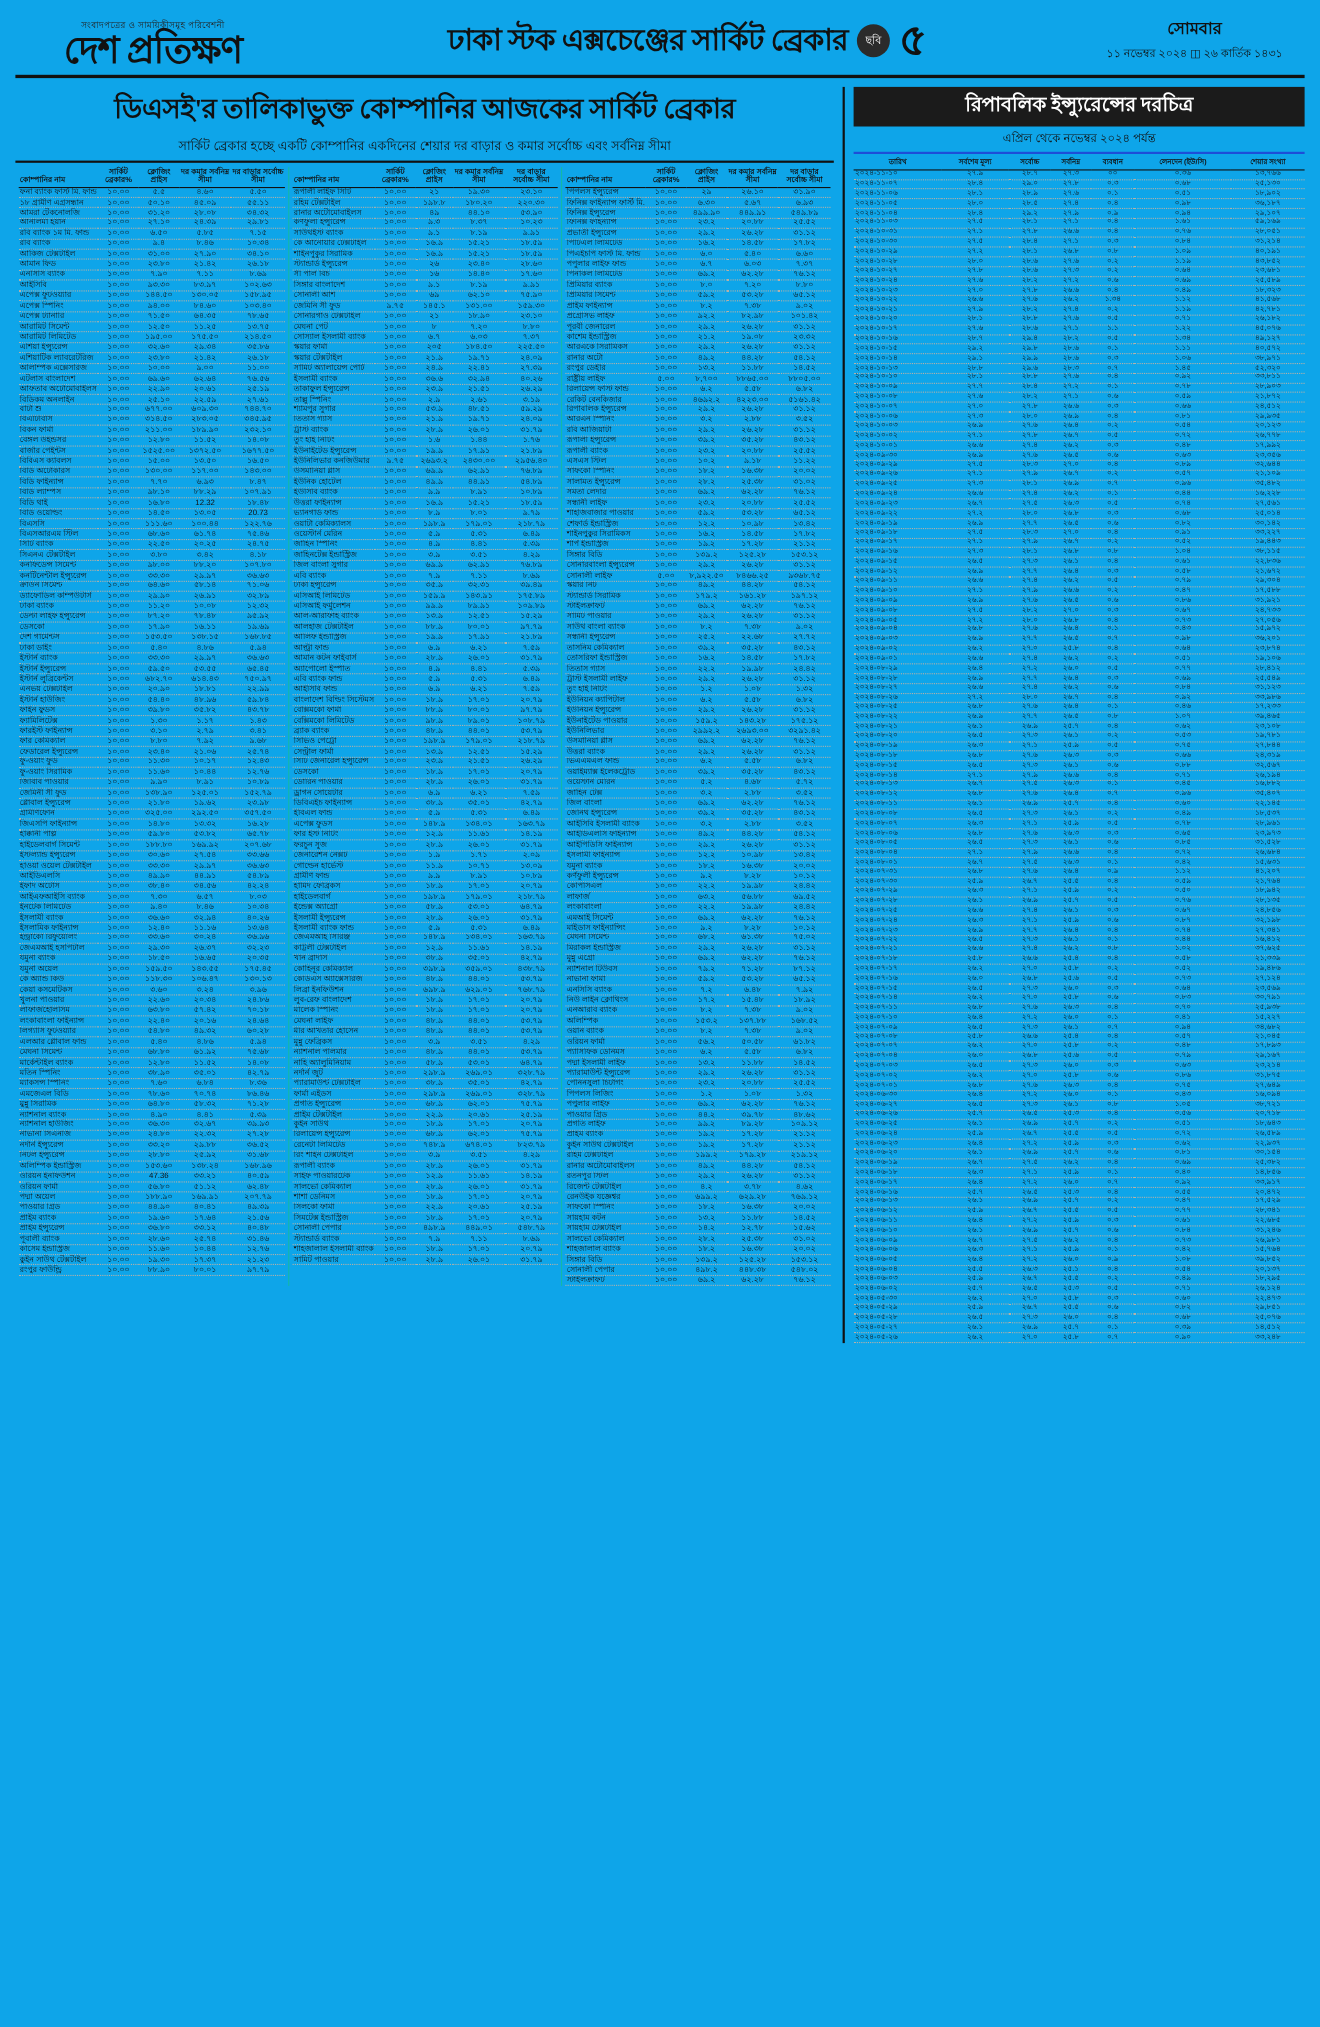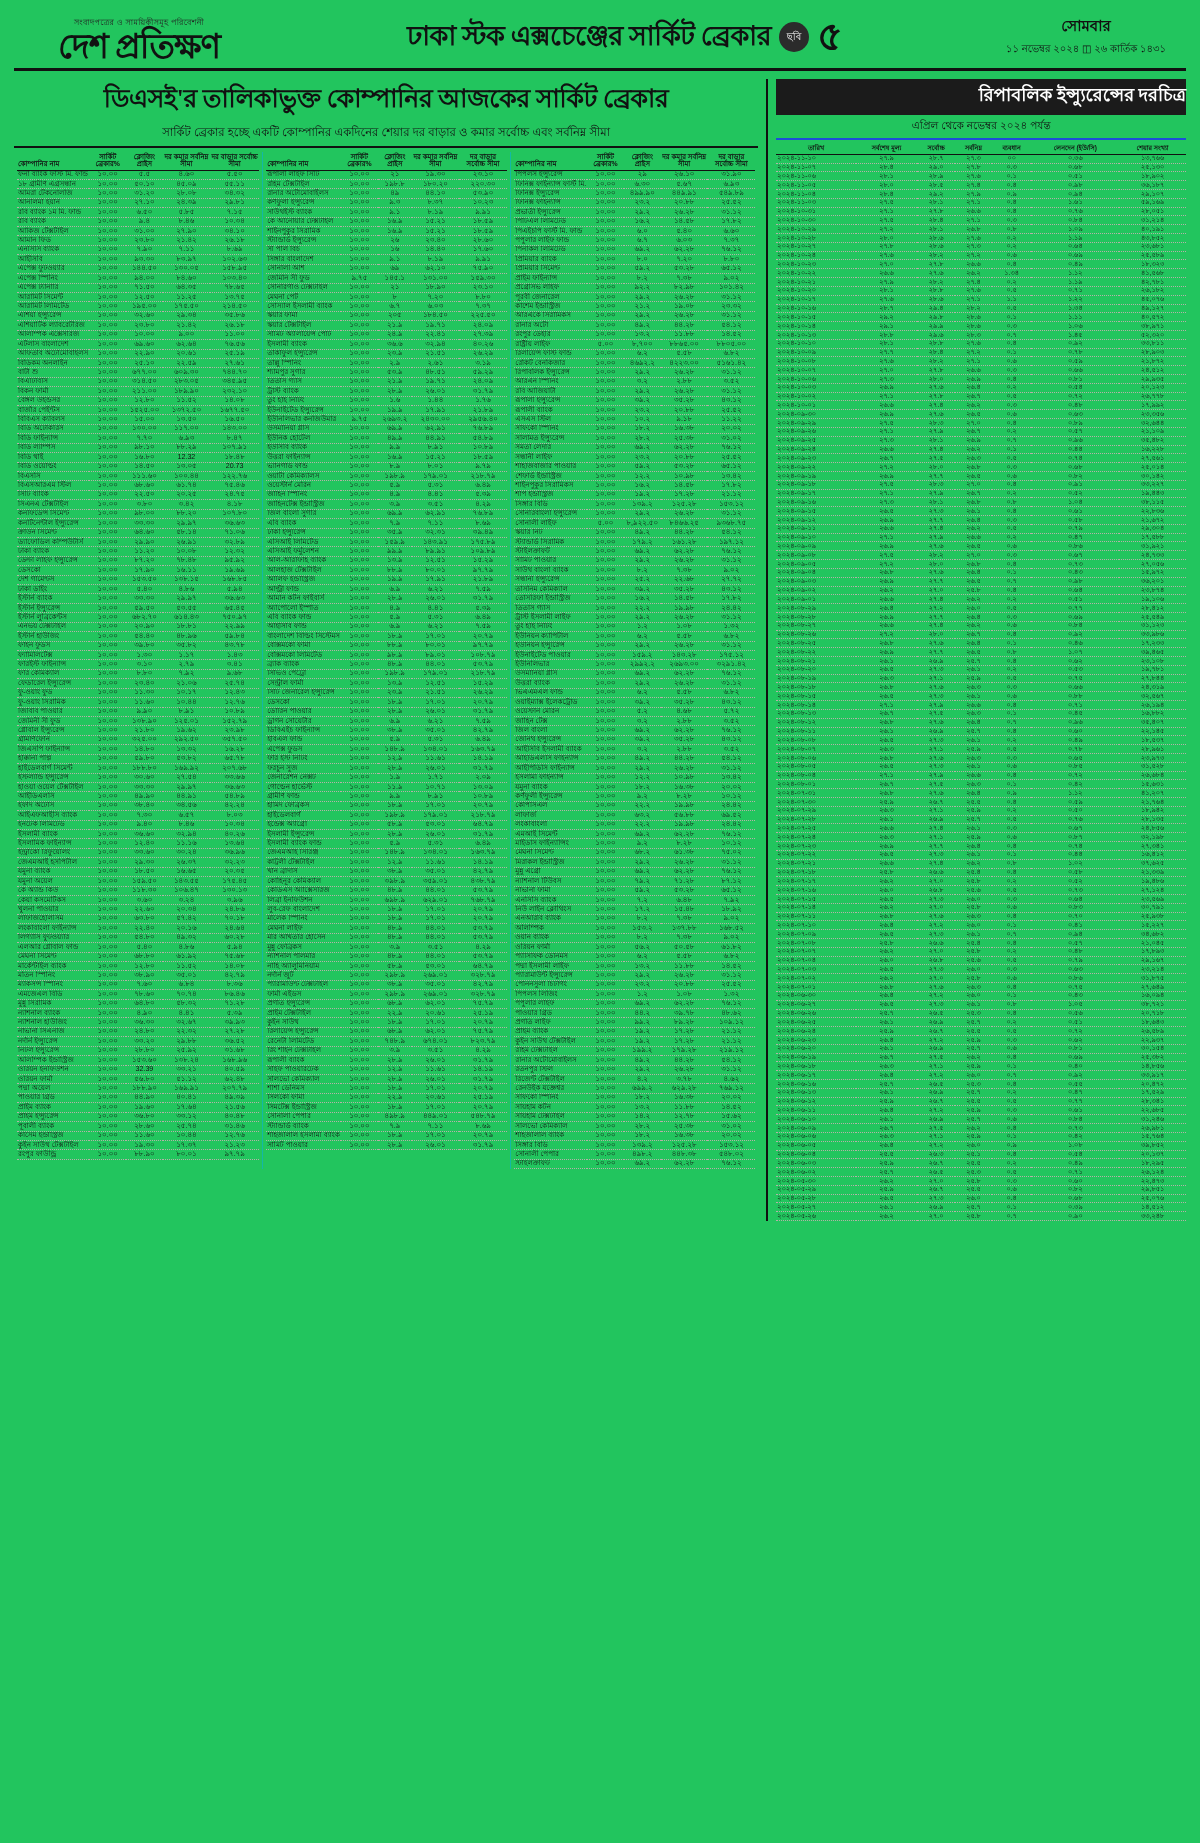--- a/index.html
+++ b/index.html
@@ -5,21 +5,21 @@
   * { box-sizing: border-box; }
   html, body { margin:0; padding:0; }
   body {
     width:1200px; min-height:1843px;
     background:#f3f1ec;
     font-family:"Liberation Sans", sans-serif;
     color:#111;
   }
   .page {
     width:1200px; min-height:1843px;
-    background:#22c55e;
+    background:#0ea5e9;
     padding:10px 14px 14px 14px;
   }
   
   .masthead {
     display:flex; align-items:stretch;
     border-bottom:3px solid #111;
     padding-bottom:4px;
   }
   .logo-box { width:250px; padding-top:6px; }
   .logo-top {
@@ -62,21 +62,21 @@
     padding-bottom:3px; margin-bottom:4px;
   }
   .sec-title {
     font-family:Liberation Serif, serif;
     font-size:25px; font-weight:bold; letter-spacing:-.3px;
   }
   .sec-sub {
     font-size:11.5px; margin-top:2px;
   }
   .rbox-title {
-    background:#1b1b1b; color:#fff; text-align:right;
+    background:#1b1b1b; color:#fff; text-align:center;
     font-family:"Liberation Serif", serif;
     font-size:18px; font-weight:bold; padding:2px 0 3px 0;
   }
   .rbox-sub {
     text-align:center; font-size:10.5px; margin:3px 0 4px 0;
     border-bottom:2px solid #1d4ed8; padding-bottom:3px;
   }
   
   .cols3 { display:flex;justify-content:space-between; }
   .col3 {
@@ -817,21 +817,21 @@
                 <tr>
                   <td class="name">অলিম্পিক ইন্ডাস্ট্রিজ</td>
                   <td class="num">১০.০০</td>
                   <td class="num">১৫৩.৬০</td>
                   <td class="num">১৩৮.২৪</td>
                   <td class="num">১৬৮.৯৬</td>
                 </tr>
                 <tr>
                   <td class="name">ওরিয়ন ইনফিউশন</td>
                   <td class="num">১০.০০</td>
-                  <td class="num">32.39</td>
+                  <td class="num">47.36</td>
                   <td class="num">৩৩.২১</td>
                   <td class="num">৪০.৫৯</td>
                 </tr>
                 <tr>
                   <td class="name">ওরিয়ন ফার্মা</td>
                   <td class="num">১০.০০</td>
                   <td class="num">৫৬.৮০</td>
                   <td class="num">৫১.১২</td>
                   <td class="num">৬২.৪৮</td>
                 </tr>

